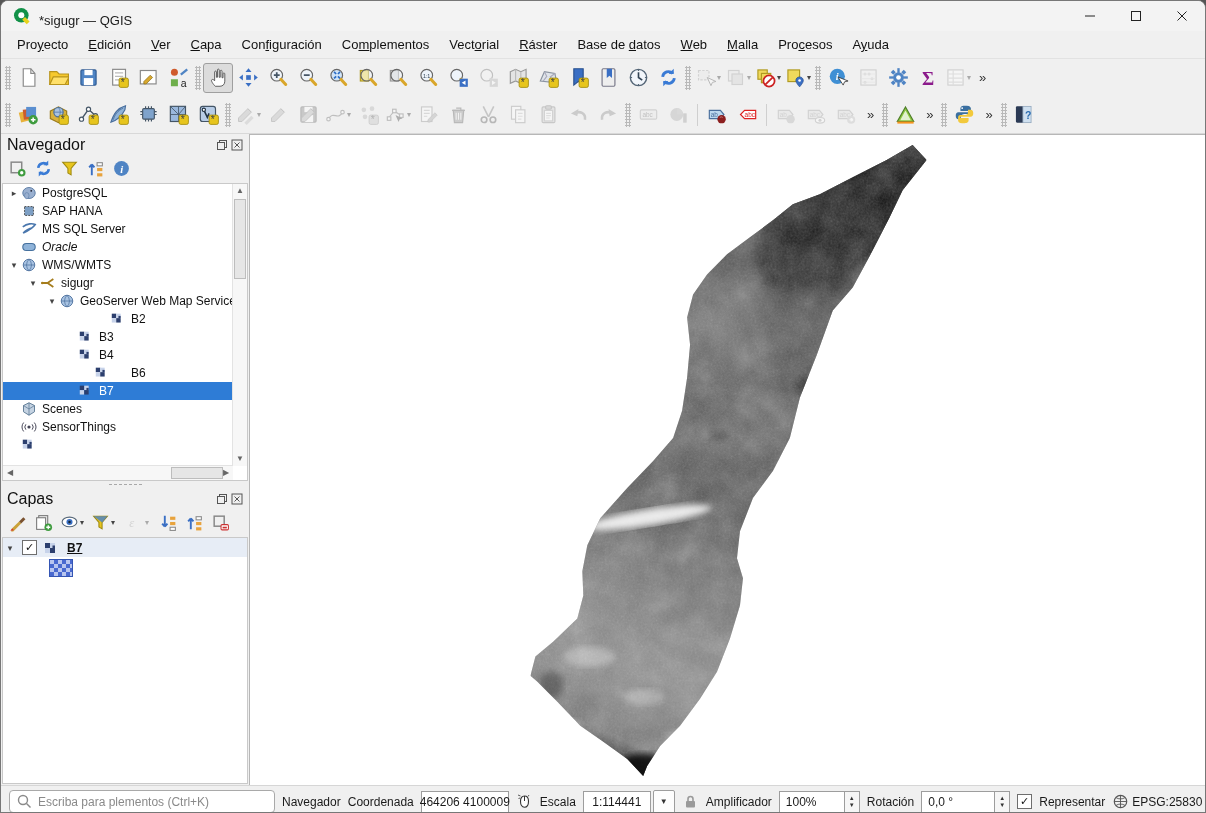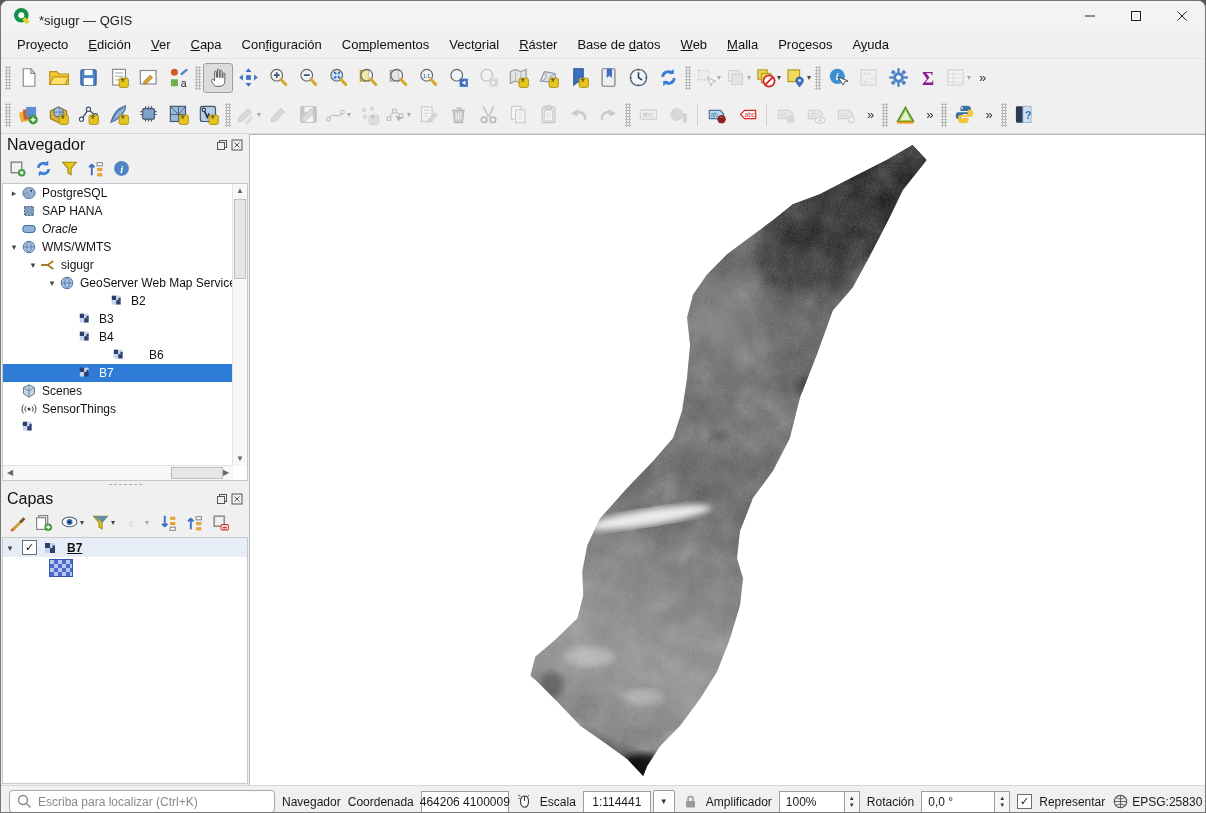--- a/index.html
+++ b/index.html
@@ -813,20 +813,29 @@
             </div>
             <div class="trow" style="padding-left: 4px;">
               <span class="expander"></span>
               <span class="nicon">
                 <svg viewBox="0 0 18 18">
                   <rect x="4" y="4" width="10" height="10" fill="#7d9fc4" stroke="#444" stroke-dasharray="2 1.4"></rect>
                 </svg>
               </span>
               <span>SAP HANA</span>
             </div>
+            <div class="trow" style="padding-left: 4px;">
+              <span class="expander"></span>
+              <span class="nicon">
+                <svg viewBox="0 0 18 18">
+                  <path d="M2 6.5C7 2.5 13 2.5 16 4c-3 4.5-9 7.5-13.5 9.5C6 9.5 10 8 13 7.5" fill="none" stroke="#4a77ad" stroke-width="1.8"></path>
+                </svg>
+              </span>
+              <span>MS SQL Server</span>
+            </div>
             <div class="trow" style="padding-left: 4px; font-style: italic;">
               <span class="expander"></span>
               <span class="nicon">
                 <svg viewBox="0 0 18 18">
                   <rect x="2" y="5" width="14" height="8" rx="4" fill="#8fb3d9" stroke="#46719e" stroke-width="1.2"></rect>
                 </svg>
               </span>
               <span>Oracle</span>
             </div>
             <div class="trow" style="padding-left: 4px;">
@@ -891,21 +900,21 @@
                 <svg viewBox="0 0 18 18">
                   <rect x="2" y="3" width="5" height="5" fill="#2c3f6e"></rect>
                   <rect x="7" y="3" width="5" height="5" fill="#c7d3ea"></rect>
                   <rect x="2" y="8" width="5" height="5" fill="#c7d3ea"></rect>
                   <rect x="7" y="8" width="5" height="5" fill="#2c3f6e"></rect>
                   <rect x="9.5" y="5.5" width="2.5" height="2.5" fill="#2c3f6e"></rect>
                 </svg>
               </span>
               <span>B4</span>
             </div>
-            <div class="trow" style="padding-left: 79px; gap: 16px;">
+            <div class="trow" style="padding-left: 61px; gap: 16px;">
               <span class="expander"></span>
               <span class="nicon">
                 <svg viewBox="0 0 18 18">
                   <rect x="2" y="3" width="5" height="5" fill="#2c3f6e"></rect>
                   <rect x="7" y="3" width="5" height="5" fill="#c7d3ea"></rect>
                   <rect x="2" y="8" width="5" height="5" fill="#c7d3ea"></rect>
                   <rect x="7" y="8" width="5" height="5" fill="#2c3f6e"></rect>
                   <rect x="9.5" y="5.5" width="2.5" height="2.5" fill="#2c3f6e"></rect>
                 </svg>
               </span>
@@ -1144,21 +1153,21 @@
   </div>
 
   <div class="statusbar">
     <div class="searchbox">
       <span class="sicon">
           <svg viewBox="0 0 17 17">
             <circle cx="7" cy="7" r="4.5" fill="none" stroke="#8a8a8a" stroke-width="1.4"></circle>
             <path d="M10.5 10.5l4 4" stroke="#8a8a8a" stroke-width="1.4"></path>
           </svg>
         </span>
-      <span class="ph">Escriba para localizar (Ctrl+K)</span>
+      <span class="ph">Escriba para plementos (Ctrl+K)</span>
     </div>
     <span class="slabel">Navegador</span>
     <span class="slabel">Coordenada</span>
     <div class="sb-field coordbox">464206 4100009</div>
     <span class="sicon">
         <svg viewBox="0 0 17 17">
           <path d="M8.5 3c2.6 0 4 2 4 5.2s-1.4 6-4 6-4-2.8-4-6S5.9 3 8.5 3z" fill="#fff" stroke="#333" stroke-width="1.1"></path>
           <path d="M8.5 3v5" stroke="#333"></path>
           <path d="M2 2l2.5 1M2.5 5.5L4 5M13 2l-1 1.5" stroke="#333" stroke-width=".8"></path>
         </svg>

